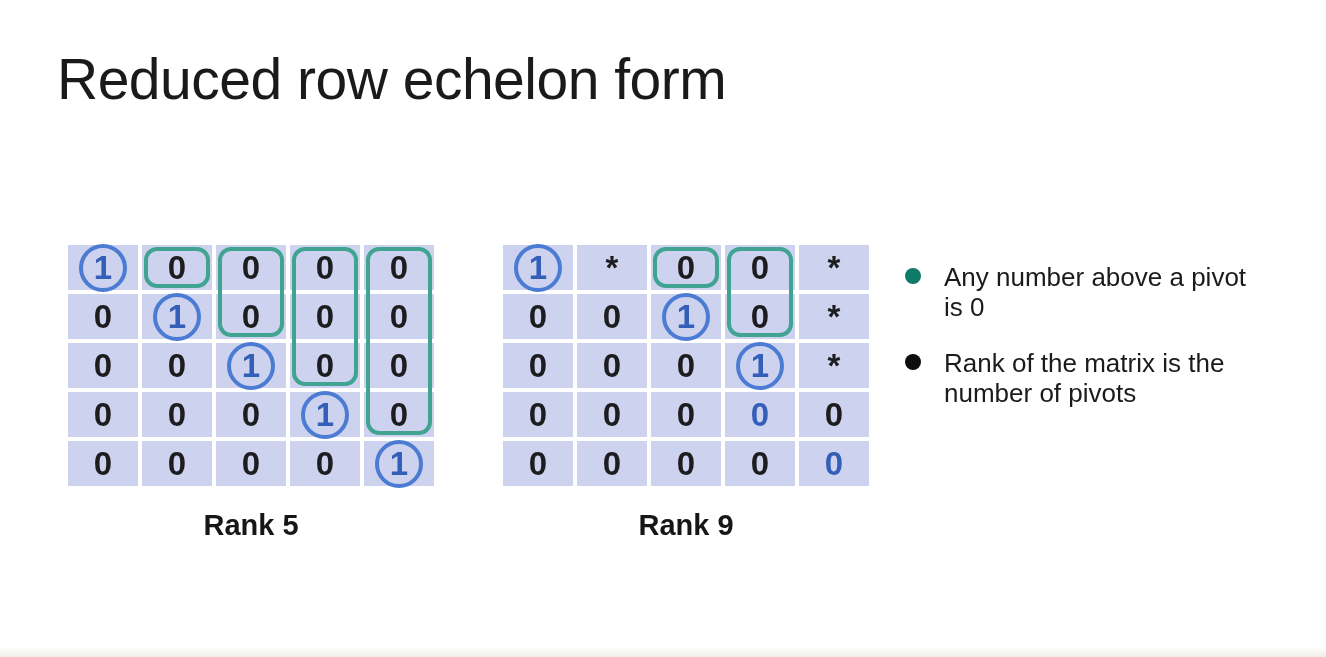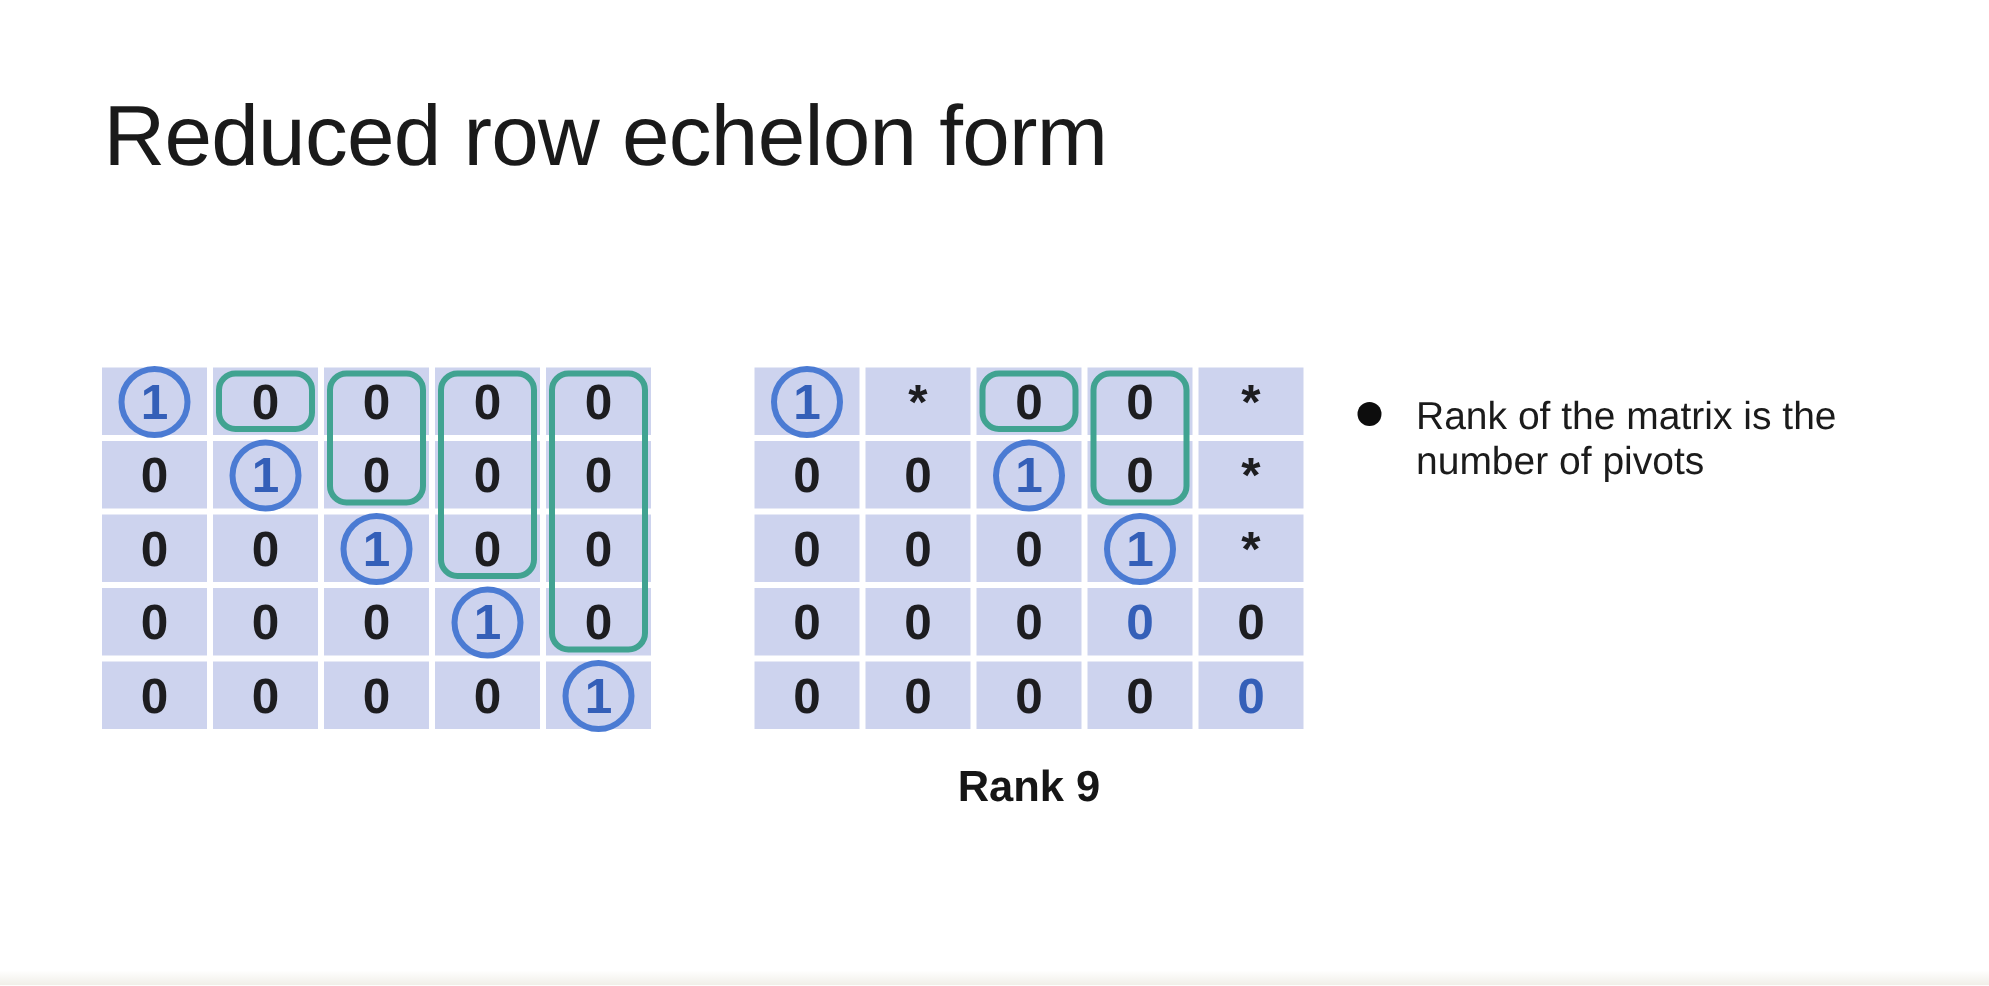--- a/index.html
+++ b/index.html
@@ -1,21 +1,21 @@
 <!DOCTYPE html>
 <html style="--cell-bg: #cdd3ee; --digit: #1d1d20; --pivot-digit: #345fb8; --pivot-circle: #4b7bd3; --above-pivot-box: #41a391;"><head>
 <meta charset="utf-8">
 <style>
   html,body { margin:0; padding:0; background:#ffffff; }
   .slide {
     position:relative; width:1326px; height:657px; background:#ffffff;
     font-family:"Liberation Sans", sans-serif; overflow:hidden;
   }
   .title {
-    position:absolute; left:57px; top:46px; margin:12px;
+    position:absolute; left:57px; top:46px; margin:0;
     font-size:57px; font-weight:400; color:#1a1a1a; letter-spacing:-0.5px;
     white-space:nowrap;
   }
   .matrix-block { position:absolute; top:245px; width:366px; }
   .matrix-block.m0 { left:68px; }
   .matrix-block.m1 { left:503px; }
   .matrix {
     position:relative; display:grid;
     grid-template-columns:repeat(5,70px); grid-auto-rows:45px; gap:4px;
   }
@@ -134,20 +134,21 @@
         <div class="teal-box" style="left: 76px; top: 2px; width: 66px; height: 41px;"></div>
         <div class="teal-box" style="left: 150px; top: 2px; width: 66px; height: 90px;"></div>
         <div class="teal-box" style="left: 224px; top: 2px; width: 66px; height: 139px;"></div>
         <div class="teal-box" style="left: 298px; top: 2px; width: 66px; height: 188px;"></div>
         <div class="pivot-circle" style="left: 11px; top: -1.5px;"></div>
         <div class="pivot-circle" style="left: 85px; top: 47.5px;"></div>
         <div class="pivot-circle" style="left: 159px; top: 96.5px;"></div>
         <div class="pivot-circle" style="left: 233px; top: 145.5px;"></div>
         <div class="pivot-circle" style="left: 307px; top: 194.5px;"></div>
       </div>
+    <div class="caption">Rank 5</div>
   </div>
 
   <div class="matrix-block m1">
     <div class="matrix">
         <div class="cell">
           <span class="blue">1</span>
         </div>
         <div class="cell">
           <span>*</span>
         </div>
@@ -224,19 +225,23 @@
         <div class="teal-box" style="left: 224px; top: 2px; width: 66px; height: 90px;"></div>
         <div class="pivot-circle" style="left: 11px; top: -1.5px;"></div>
         <div class="pivot-circle" style="left: 159px; top: 47.5px;"></div>
         <div class="pivot-circle" style="left: 233px; top: 96.5px;"></div>
       </div>
     <div class="caption">Rank 9</div>
   </div>
 
   <ul class="bullets">
     <li>
+      <span class="dot" style="background: rgb(14, 122, 104);"></span>
+      <span class="btext">Any number above a pivot is 0</span>
+    </li>
+    <li>
       <span class="dot" style="background: rgb(13, 13, 13);"></span>
       <span class="btext">Rank of the matrix is the number of pivots</span>
     </li>
   </ul>
 
   <div class="bottom-strip"></div>
 </div>
 
 </body></html>

